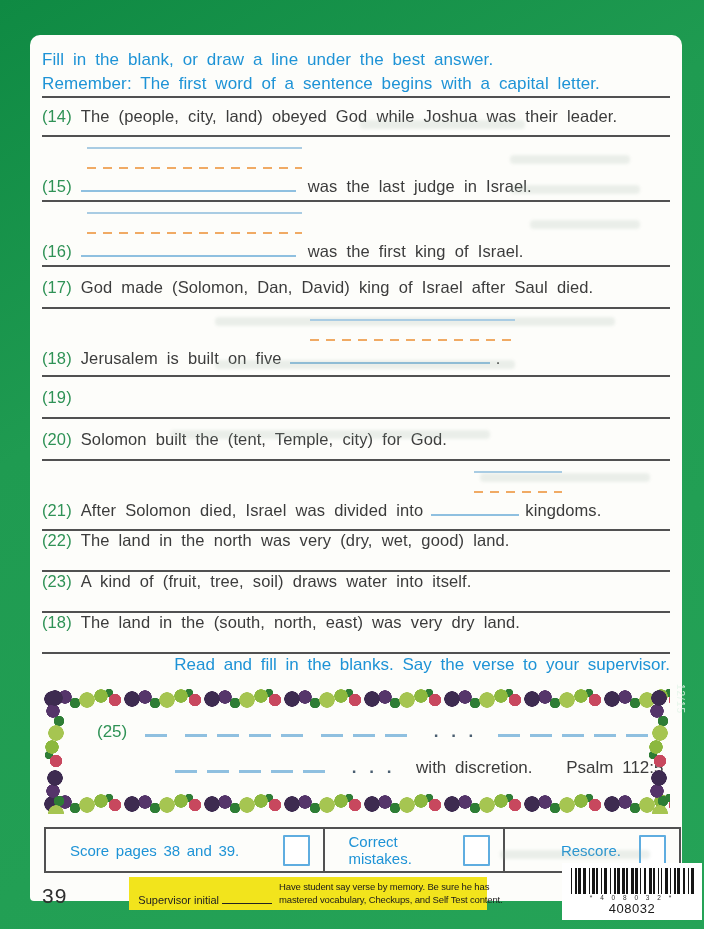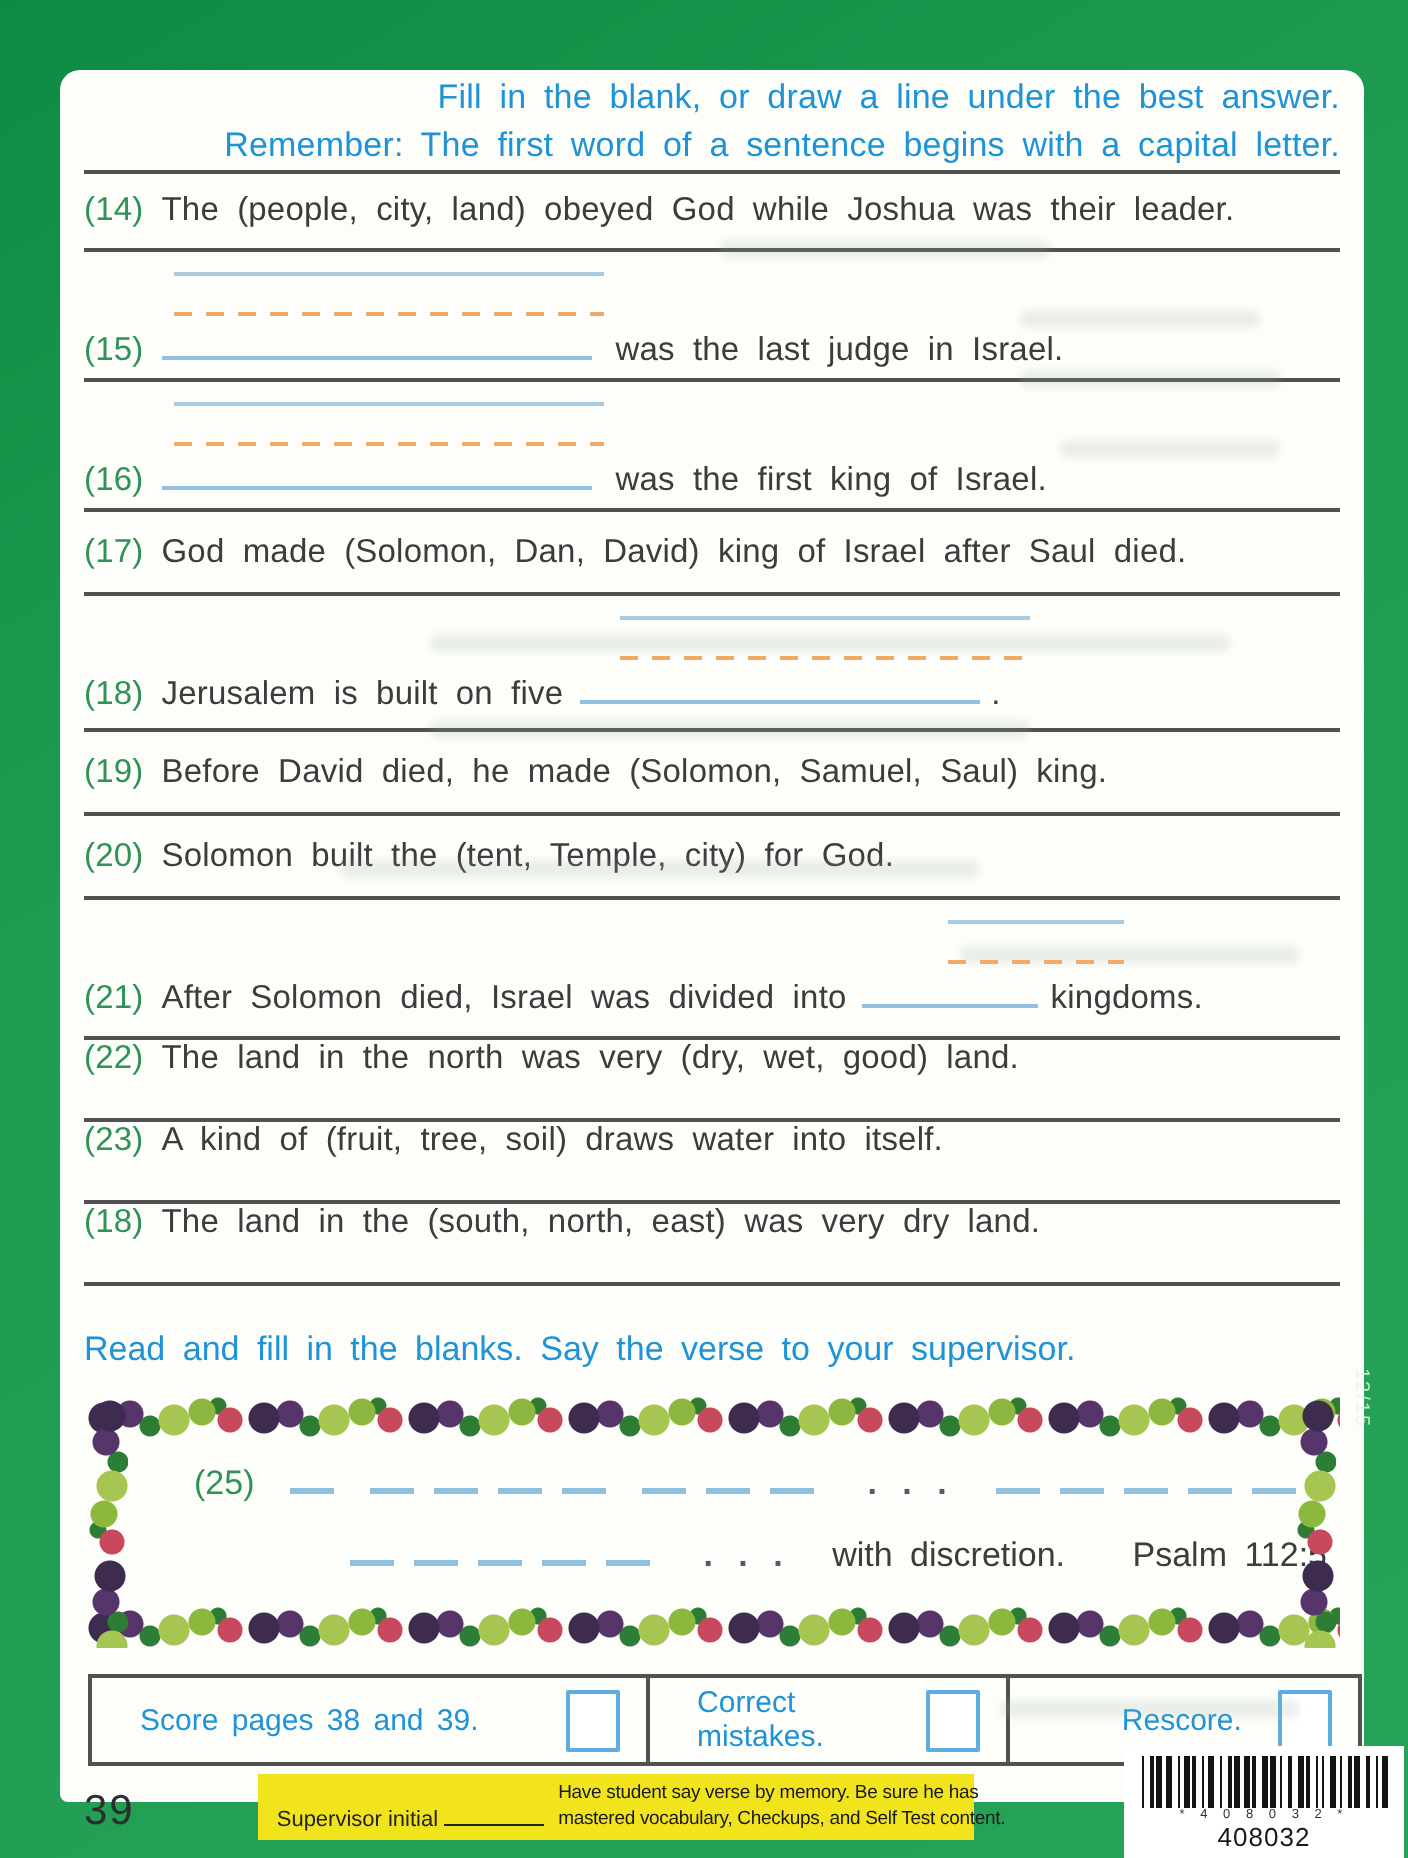--- a/index.html
+++ b/index.html
@@ -8,41 +8,41 @@
     position:relative;width:704px;height:929px;overflow:hidden;
     background:linear-gradient(150deg,#0f8a43 0%,var(--frame_green) 35%,#25a357 100%);
     font-family:"Liberation Sans",sans-serif;
   }
   .page{
     position:absolute;left:30px;top:35px;width:652px;height:866px;
     background:#fdfdfa;border-radius:10px 10px 4px 4px;
     padding:0 12px;overflow:visible;
   }
   
-  .instr{padding-top:2px;text-align:right;}
+  .instr{padding-top:13px;}
   .instr div{color:var(--text_blue);font-size:17px;line-height:24px;word-spacing:4px;letter-spacing:.1px;}
   .rule{border:none;border-top:2px solid var(--rule_gray);margin:0;}
   .qrow{display:flex;align-items:baseline;color:var(--body_text);font-size:16.5px;word-spacing:4.4px;letter-spacing:.1px;}
   .qrow.h37{height:37px;align-items:center;}
   .qrow.h40{height:40px;align-items:center;}
   .qrow.h39{height:39px;align-items:flex-start;}
   .qrow.ans{height:23px;align-items:baseline;}
   .qrow.ans18{height:26px;align-items:baseline;}
   .qrow.ans21{height:28px;align-items:baseline;}
   .qnum{color:var(--number_green);margin-right:9px;flex:none;}
   .blank{display:inline-block;height:13px;border-bottom:2px solid var(--blank_blue);flex:none;}
   .blank.lead{width:215px;margin-right:12px;}
   .blank.mid{margin:0 6px 0 8px;}
   
   .guides{position:relative;height:40px;}
   .gsolid{position:absolute;top:10px;left:0;right:0;height:2px;background:var(--guide_blue);}
   .gdash{position:absolute;top:30px;left:0;right:0;height:2px;
     background:repeating-linear-gradient(90deg,var(--guide_dash_orange) 0 9px,transparent 9px 16px);}
   
-  .vheader{margin-top:22px;height:24px;color:var(--text_blue);font-size:17px;word-spacing:4px;}
+  .vheader{margin-top:1px;height:24px;color:var(--text_blue);font-size:17px;word-spacing:4px;text-align:right;}
   .versebox{position:relative;margin-top:9px;height:126px;width:628px;}
   .garland{position:absolute;background-repeat:repeat;}
   .garland.top{left:0;right:0;top:0;height:21px;background-repeat:repeat-x;}
   .garland.bottom{left:0;right:0;bottom:0;height:21px;background-repeat:repeat-x;}
   .garland.top,.garland.bottom{
     background-image:
       radial-gradient(circle 8px at 10px 11px,#3d2b50 7.5px,transparent 8px),
       radial-gradient(circle 7px at 23px 9px,#55356a 6.5px,transparent 7px),
       radial-gradient(circle 8px at 45px 12px,#a6c551 7.5px,transparent 8px),
       radial-gradient(circle 7px at 59px 8px,#8cb83e 6.5px,transparent 7px),
@@ -160,21 +160,20 @@
     <div class="qrow ans18">
       <span class="qnum">(18)</span>
       <span class="qtext">Jerusalem is built on five</span>
       <span class="blank mid" style="width:200px;"></span>
       <span class="qtext">.</span>
     </div>
     <hr class="rule">
 
     <div class="qrow h40">
       <span class="qnum">(19)</span>
-      <span class="qtext">Before David died, he made (Solomon, Samuel, Saul) king.</span>
     </div>
     <hr class="rule">
 
     <div class="qrow h40">
       <span class="qnum">(20)</span>
       <span class="qtext">Solomon built the (tent, Temple, city) for God.</span>
     </div>
     <hr class="rule">
 
     <div class="guides" style="margin-left:432px;width:88px;">

